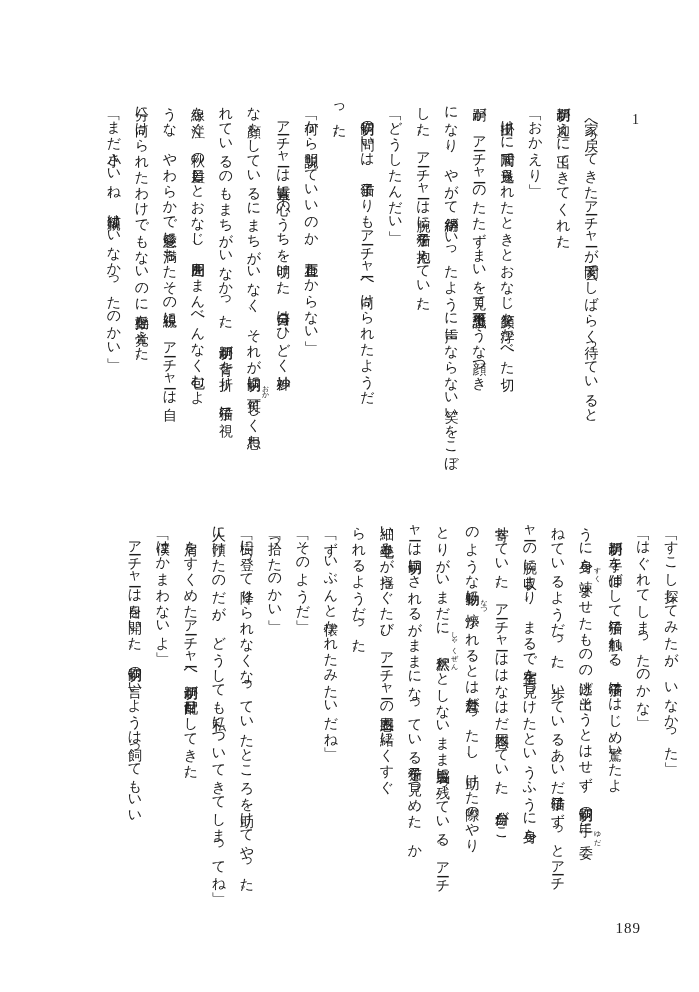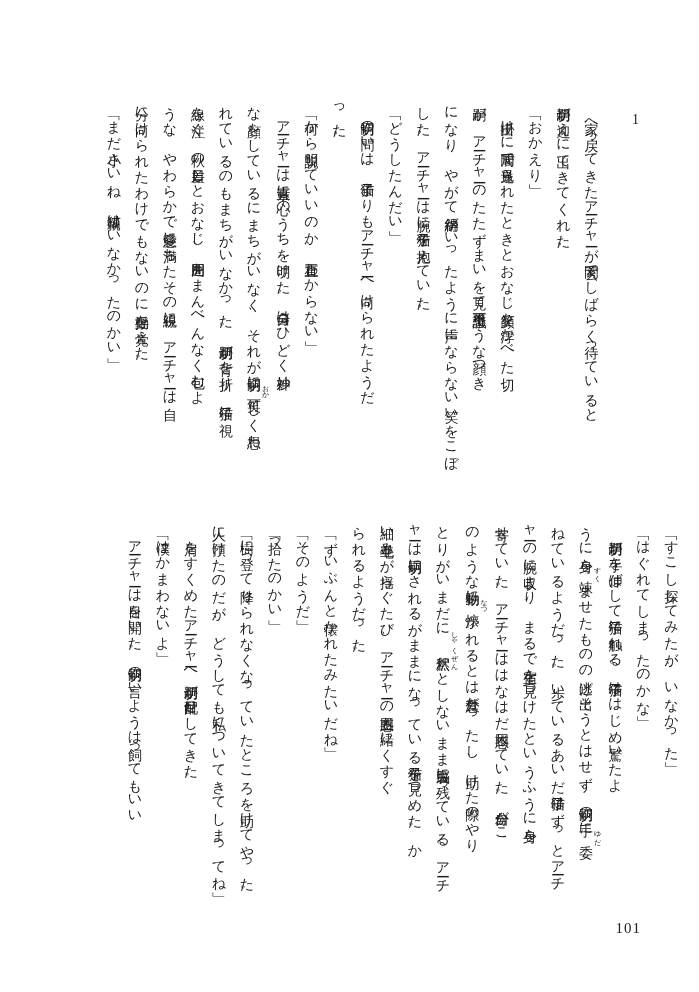--- a/index.html
+++ b/index.html
@@ -92,15 +92,15 @@
       <div class="line indent">「ずいぶんと懐かれたみたいだね」</div>
       <div class="line indent">「そのようだ」</div>
       <div class="line indent">「拾ったのかい」</div>
       <div class="line indent">「樹に登って降りられなくなっていたところを助けてやった。</div>
       <div class="line">人に預けたのだが、どうしても私についてきてしまってね」</div>
       <div class="line indent">肩をすくめたアーチャーへ切嗣が目配せしてきた。</div>
       <div class="line indent">「僕はかまわないよ」</div>
       <div class="line indent">アーチャーは目を開いた。切嗣の言いようは飼ってもいい</div>
     </div>
 
-  <div class="page-number">101</div>
+  <div class="page-number">189</div>
 
 </div>
 
 </body></html>

